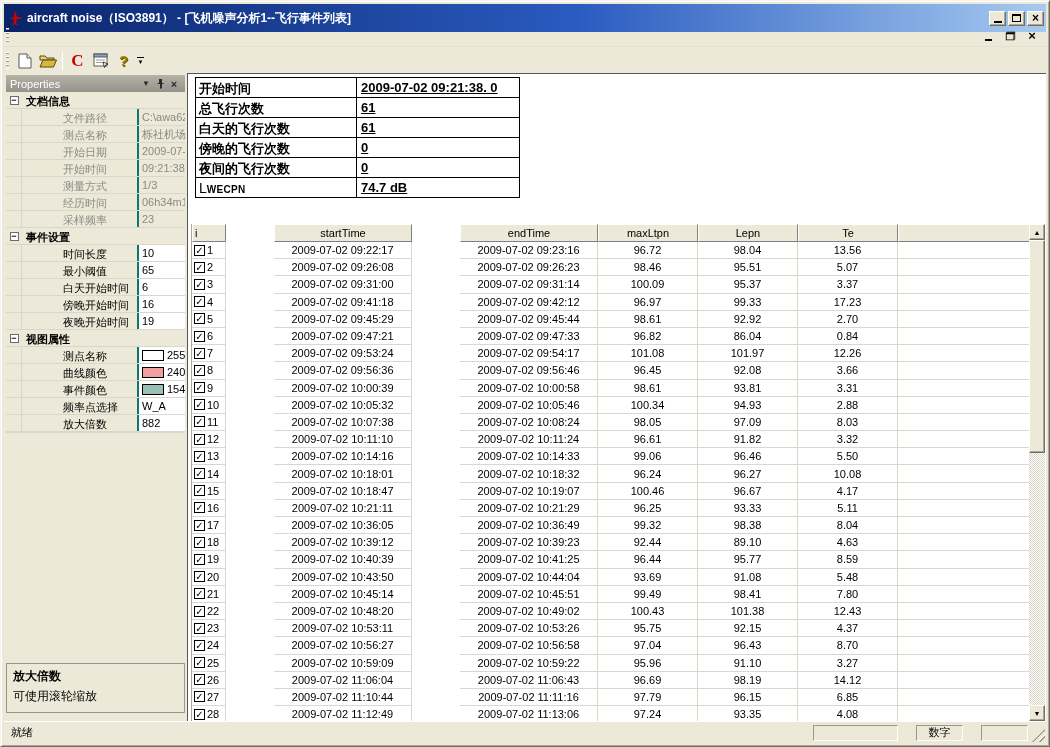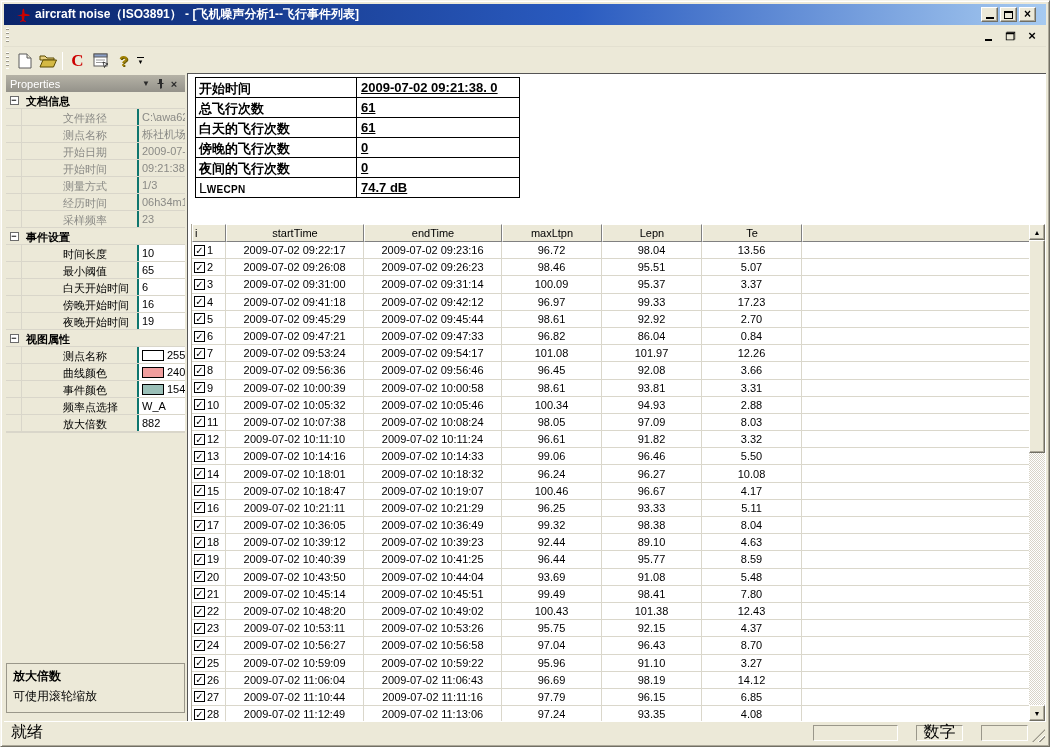--- a/index.html
+++ b/index.html
@@ -5,23 +5,23 @@
   * { box-sizing: border-box; margin: 0; padding: 0; }
   html,body { background:#808080; }
   body { font-family:"Liberation Sans","DejaVu Sans",sans-serif; }
 
   .window{ position:relative; width:1050px; height:747px; background:#ECE9D8;
     border-top:1px solid #F6F4EC; border-left:1px solid #F6F4EC;
     border-right:1px solid #716F64; border-bottom:1px solid #716F64;
     box-shadow: inset 1px 1px 0 #fff, inset -1px -1px 0 #ACA899; overflow:hidden; }
 
   
-  .titlebar{ position:absolute; left:3px; top:3px; right:3px; height:21px;
+  .titlebar{ position:absolute; left:3px; top:3px; right:3px; height:28px;
     background:linear-gradient(to right,#0A246A,#2A5BC0 55%,#A6CAF0);
-    display:flex; align-items:center; padding:0 10px; }
+    display:flex; align-items:center; padding:0 2px; }
   .titlebar .app-ico{ width:16px; height:16px; margin:0 4px 0 1px; flex:0 0 auto; }
   .titlebar .ttl{ color:#fff; font-size:12px; font-weight:bold; white-space:nowrap; overflow:hidden; flex:1; }
   .winbtns{ display:flex; gap:2px; }
   .btn3d{ background:#ECE9D8; border:1px solid; border-color:#FFFFFF #716F64 #716F64 #FFFFFF;
     box-shadow: inset -1px -1px 0 #ACA899; display:flex; align-items:center; justify-content:center; }
   .wb{ width:17px; height:15px; font-size:10px; line-height:10px; color:#000; }
   .g-min{ width:8px; height:2px; background:#000; margin-top:7px; }
   .g-max{ width:9px; height:8px; border:1px solid #000; border-top-width:2px; }
   .g-restore{ position:relative; width:11px; height:10px; }
   .g-restore::before{ content:""; position:absolute; right:0; top:0; width:8px; height:6px; border:1px solid #000; border-top-width:2px; }
@@ -96,39 +96,39 @@
   .etable{ position:absolute; left:3px; top:150px; right:1px; bottom:0; border-left:1px solid #ACA899; }
   .ehead{ display:flex; height:18px; margin-right:16px; font-size:11px; }
   .hcell{ background:#ECE9D8; border-top:1px solid #fff; border-left:1px solid #fff;
     border-right:1px solid #808080; border-bottom:1px solid #808080;
     display:flex; align-items:center; justify-content:center; overflow:hidden; }
   .ebody{ margin-right:16px; overflow:hidden; }
   .erow{ display:flex; height:17.2px; font-size:11px; }
   .ecell{ border-right:1px solid #DAD7CB; border-bottom:1px solid #DAD7CB;
     display:flex; align-items:center; justify-content:center; overflow:hidden; white-space:nowrap; }
   .c-i{ width:34px; flex:0 0 auto; justify-content:flex-start; padding-left:2px; gap:2px; }
-  .c-t{ width:138px; flex:0 0 auto; }
+  .c-t{ width:138px; flex:0 0 auto;margin-left:48px; }
   .c-n{ width:100px; flex:0 0 auto; }
   .c-f{ flex:1; border-right:none; }
   .cb{ width:11px; height:11px; border:1px solid #000; background:#fff; font-size:10px; line-height:9px;
     font-weight:bold; text-align:center; flex:0 0 auto; }
 
   .vscroll{ position:absolute; right:0; top:0; bottom:0; width:16px; }
   .sb-btn{ position:absolute; left:0; width:16px; height:16px; font-size:7px; color:#000; }
   .sb-up{ top:0; } .sb-dn{ bottom:0; }
   .sb-track{ position:absolute; left:0; top:16px; bottom:16px; width:16px; background-color:#fff;
     background-image:
       linear-gradient(45deg,#d8d4c8 25%,transparent 25%,transparent 75%,#d8d4c8 75%),
       linear-gradient(45deg,#d8d4c8 25%,transparent 25%,transparent 75%,#d8d4c8 75%);
     background-size:2px 2px; background-position:0 0,1px 1px; }
   .sb-thumb{ position:absolute; left:0; top:16px; width:16px; height:213px; }
 
   
   .statusbar{ position:absolute; left:3px; right:3px; bottom:3px; height:22px; background:#ECE9D8;
-    border-top:1px solid #fff; display:flex; align-items:center; font-size:16px; }
+    border-top:1px solid #fff; display:flex; align-items:center; font-size:11px; }
   .sb-ready{ padding-left:7px; flex:1; }
   .sb-pane{ height:16px; border:1px solid; border-color:#9a978a #fff #fff #9a978a;
     margin-right:18px; display:flex; align-items:center; justify-content:center; }
   .p1{ width:85px; } .p2{ width:47px; } .p3{ width:47px; margin-right:4px; }
   .rgrip{ width:13px; height:13px; align-self:flex-end; margin:0 1px 1px 0;
     background:
      linear-gradient(135deg, transparent 0 50%, transparent 50%),
      repeating-linear-gradient(135deg, transparent 0 3px, #fff 3px 4px, #9a978a 4px 5px);
     clip-path:polygon(100% 0,100% 100%,0 100%); }
 </style>

